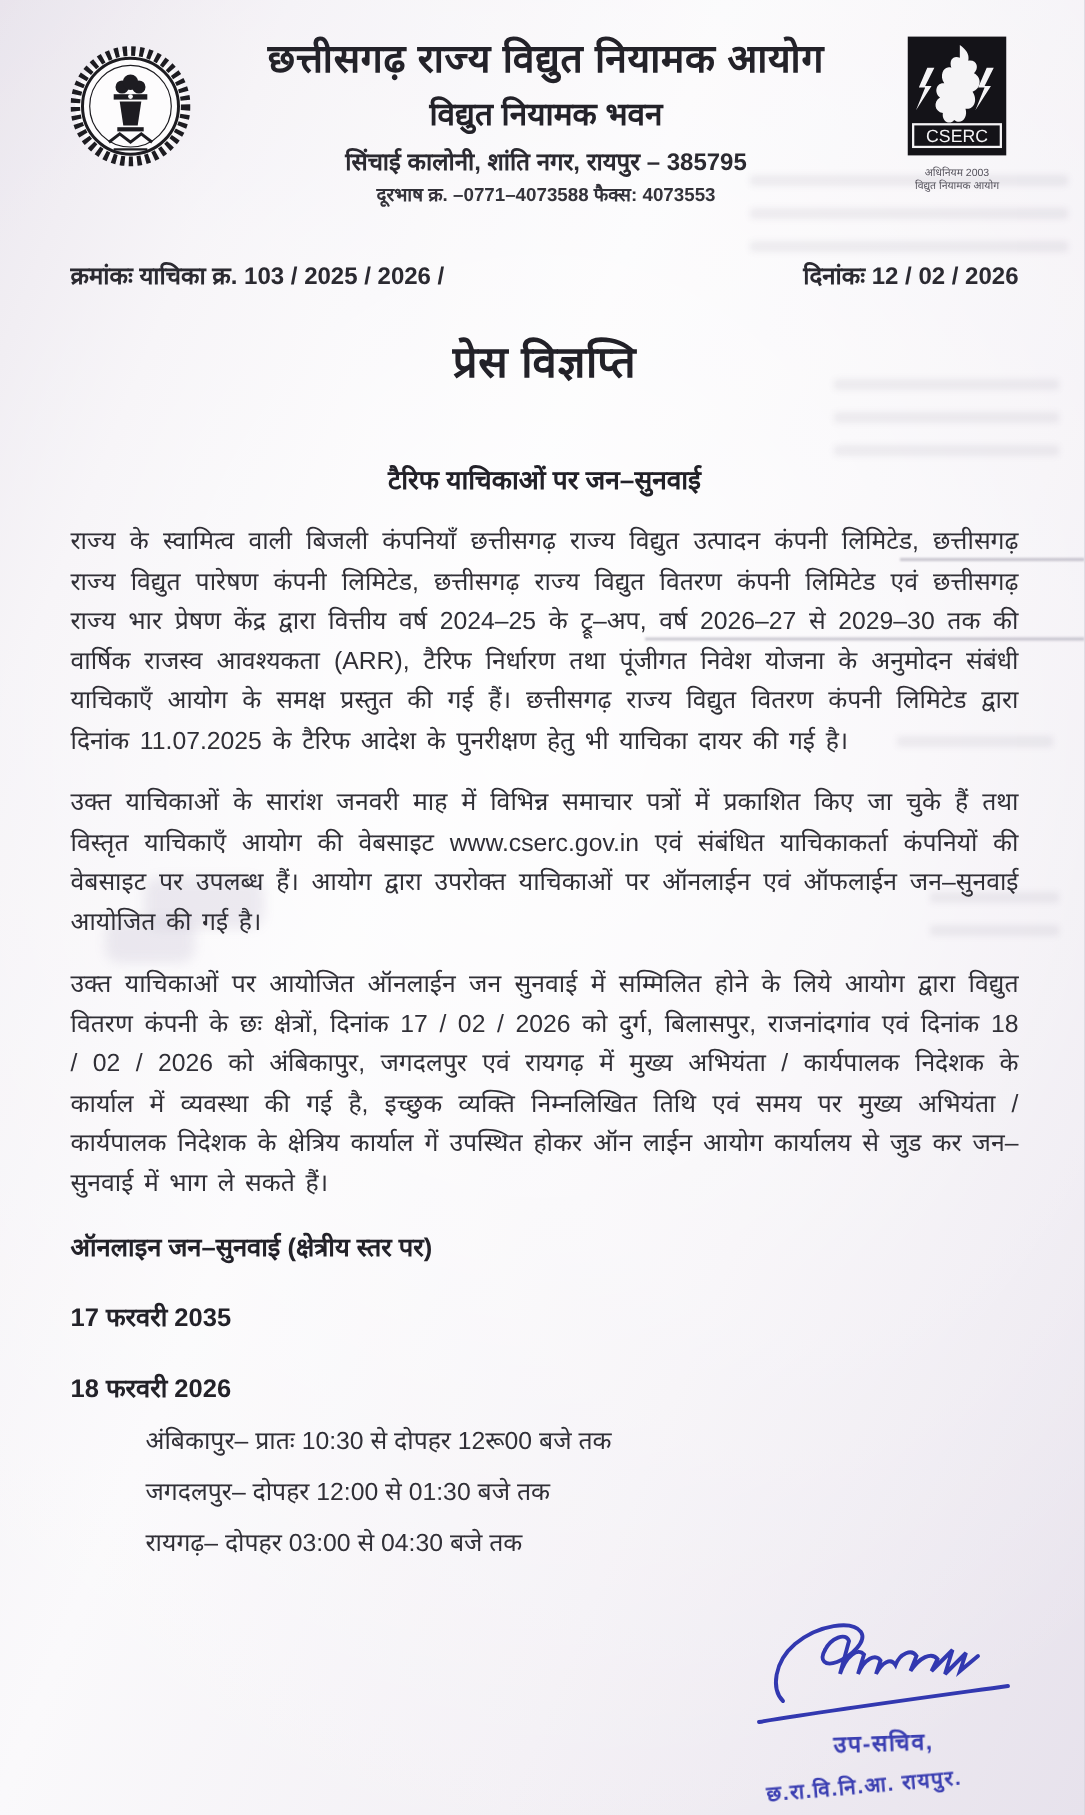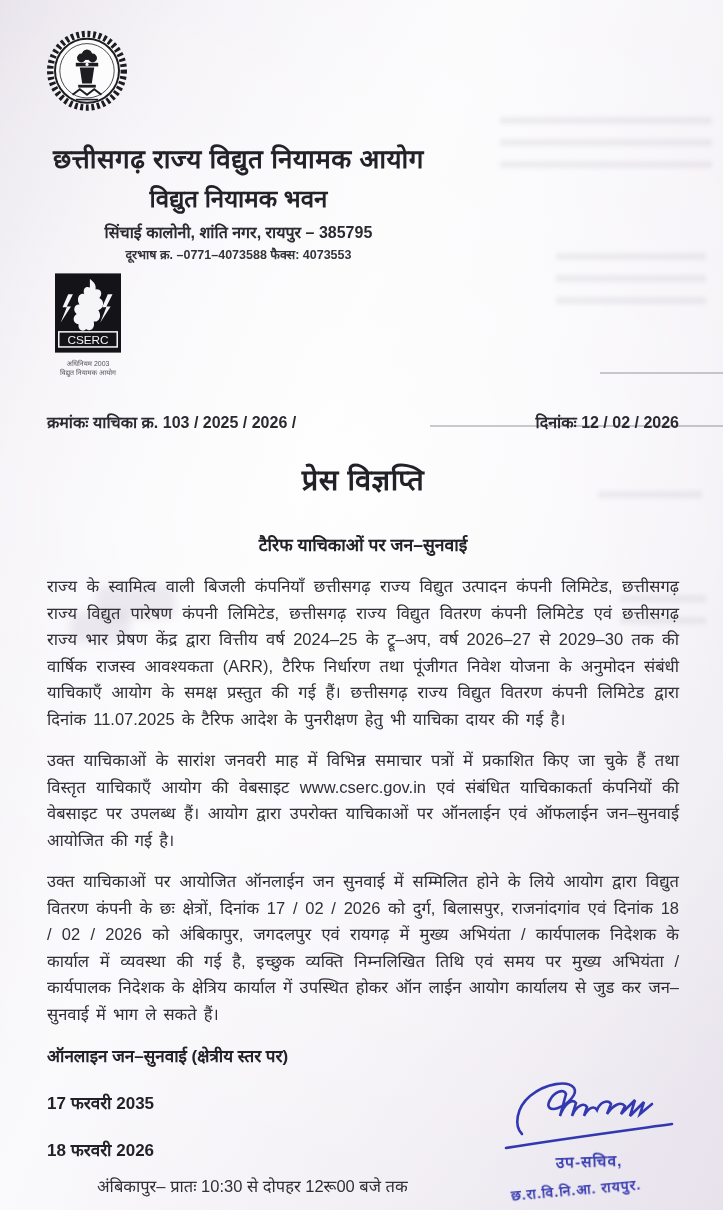--- a/index.html
+++ b/index.html
@@ -11,37 +11,37 @@
   .page {
     position:relative; width:723px; height:1210px; overflow:hidden;
     background:
       radial-gradient(ellipse 120% 90% at 50% 40%, rgba(255,255,255,.85) 0%, rgba(255,255,255,0) 70%),
       linear-gradient(112deg,#e6e1ea 0%,#f2eff4 16%,#faf9fb 40%,#f3f0f5 68%,#e7e2ec 100%);
     color:#2e2d33;
   }
   .content { position:relative; padding:14px 44px 0 47px; z-index:2; }
 
   
-  .head-row { display:flex; align-items:flex-start;flex-direction:column; }
+  .head-row { display:flex; align-items:flex-start; }
   .emblem-wrap { width:84px; flex:0 0 84px; padding-top:4px; }
   .head-center { flex:1; text-align:center; padding:6px 6px 0 6px; }
   .org-name  { font-size:26px; font-weight:bold; color:#232229; letter-spacing:.5px; }
-  .building  { font-size:24px; font-weight:bold; color:#232229; margin-top:5px; }
+  .building  { font-size:21px; font-weight:bold; color:#232229; margin-top:5px; }
   .address   { font-size:16px; font-weight:bold; color:#2b2a31; margin-top:7px; }
   .phone     { font-size:12.5px; font-weight:bold; color:#34333a; margin-top:3px; }
   .cserc-wrap { width:82px; flex:0 0 82px; padding-top:10px; text-align:center; }
   .cserc-caption { font-size:7px; line-height:9px; color:#55525c; margin-top:2px; filter:blur(.4px); }
 
   
   .ref-row { display:flex; justify-content:space-between; margin-top:34px;
              font-size:16px; font-weight:600; color:#2b2a31;gap:28px; }
 
   
   .title    { text-align:center; font-size:29px; font-weight:bold; color:#222128; margin-top:26px; letter-spacing:.5px; }
-  .subtitle { text-align:center; font-size:17.5px; font-weight:bold; color:#222128; margin-top:34px; }
+  .subtitle { text-align:center; font-size:17.5px; font-weight:bold; color:#222128; margin-top:48px; }
 
   
   .para { font-size:16.5px; line-height:26.5px; text-align:justify;
           word-spacing:2.5px; color:#302f36; margin:14px 0 0 0; }
   .para + .para { margin-top:15px; }
 
   
   .sched-head  { font-size:17px; font-weight:bold; color:#232229; margin-top:17px; }
   .sched-date  { font-size:17px; font-weight:bold; color:#232229; margin-top:24px; }
   .sched-entry { font-size:16.5px; color:#302f36; line-height:34px; padding-left:50px; }

